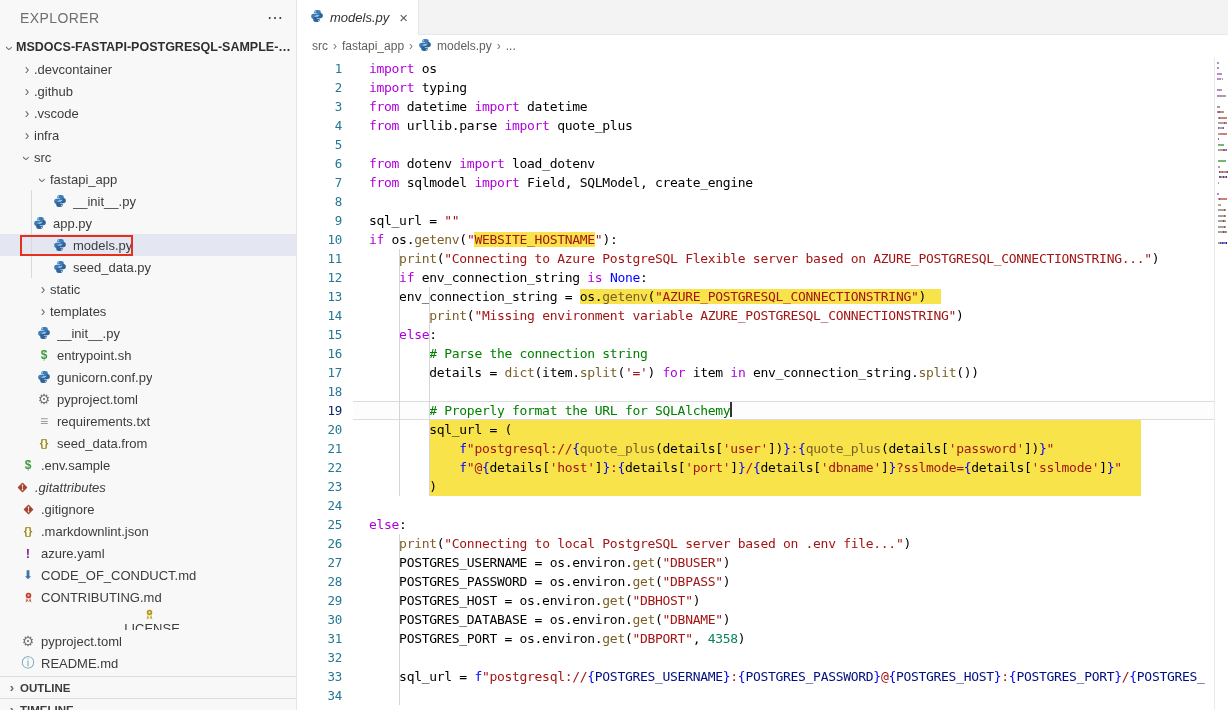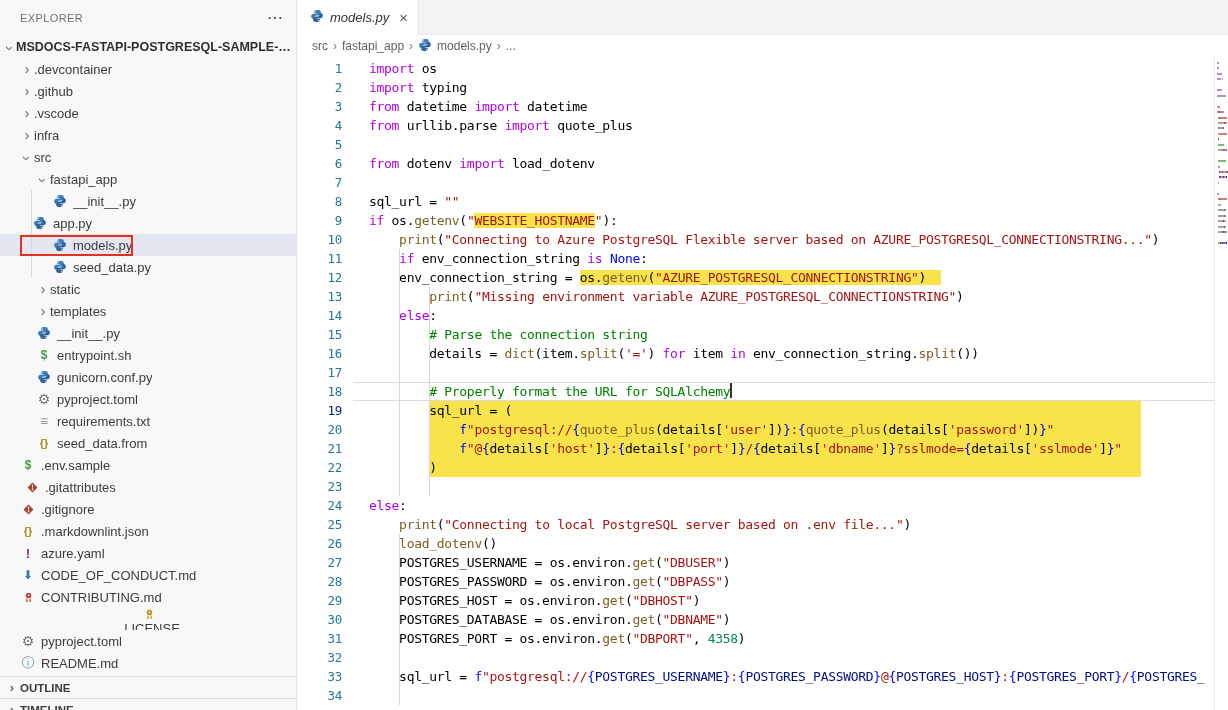--- a/index.html
+++ b/index.html
@@ -2,21 +2,21 @@
 <html><head>
 <meta charset="utf-8">
 <style>
   * { box-sizing: border-box; margin: 0; padding: 0; }
   html,body { width:1228px; height:710px; overflow:hidden; }
   body { font-family:"Liberation Sans", sans-serif; background:#fff; position:relative; font-size:13px; }
 
   
   #sidebar { position:absolute; left:0; top:0; width:297px; height:710px; background:#f8f8f8; border-right:1px solid #e5e5e5; overflow:hidden; }
   .sb-header { height:35px; display:flex; align-items:center; justify-content:space-between; padding:0 12px 0 20px; }
-  .sb-title { font-size:11px; color:#6f6f6f; letter-spacing:.4px; }
+  .sb-title { font-size:14px; color:#6f6f6f; letter-spacing:.4px; }
   .sb-more { color:#424242; font-size:16px; cursor:pointer; letter-spacing:1px; }
   #file-tree { position:absolute; left:0; top:36px; right:0; }
   .tree-row { height:22px; display:flex; align-items:center; white-space:nowrap; cursor:pointer; color:#3c3c3c; position:relative; }
   .tree-row.selected { background:#e4e6f1; }
   .tree-row .twist { width:14px; display:inline-flex; justify-content:center; color:#646465; font-size:14px; line-height:1; transform-origin:45% 55%; }
   .tree-row .twist.open { transform:rotate(90deg); }
   .tree-row .ficon { width:16px; margin-right:5px; display:inline-flex; justify-content:center; align-items:center; font-size:12px; font-weight:bold; }
   .tree-row .lbl { font-size:13px; overflow:hidden; text-overflow:ellipsis; }
   .tree-row.root .lbl { font-weight:bold; color:#2f2f2f; font-size:12.5px; }
   .tree-guide { position:absolute; width:1px; background:#d9d9d9; }
@@ -181,21 +181,21 @@
         <span class="lbl">requirements.txt</span>
       </div>
       <div class="tree-row" style="padding-left: 36px;">
         <span class="ficon" style="color: rgb(160, 138, 30); font-size: 11px;">{}</span>
         <span class="lbl">seed_data.from</span>
       </div>
       <div class="tree-row" style="padding-left: 20px;">
         <span class="ficon" style="color: rgb(63, 155, 63);">$</span>
         <span class="lbl">.env.sample</span>
       </div>
-      <div class="tree-row" style="padding-left: 24px;">
+      <div class="tree-row" style="padding-left: 14px; font-style: italic;">
         <span class="ficon">
           <svg viewBox="0 0 16 16" width="13" height="13">
             <rect x="3.6" y="3.6" width="8.8" height="8.8" rx="1" transform="rotate(45 8 8)" fill="#a8432f"></rect>
             <circle cx="8" cy="5.3" r="1" fill="#fff"></circle>
             <circle cx="8" cy="10.7" r="1" fill="#fff"></circle>
             <path d="M8 6.2v3.4" stroke="#fff" stroke-width=".9"></path>
           </svg>
         </span>
         <span class="lbl">.gitattributes</span>
       </div>
@@ -331,40 +331,40 @@
         <div class="ln">33</div>
         <div class="ln">34</div>
       </div>
     <div id="code-lines">
         <div class="code-line"><span class="tok-k">import</span><span class="tok-p"> os</span></div>
         <div class="code-line"><span class="tok-k">import</span><span class="tok-p"> typing</span></div>
         <div class="code-line"><span class="tok-k">from</span><span class="tok-p"> datetime </span><span class="tok-k">import</span><span class="tok-p"> datetime</span></div>
         <div class="code-line"><span class="tok-k">from</span><span class="tok-p"> urllib.parse </span><span class="tok-k">import</span><span class="tok-p"> quote_plus</span></div>
         <div class="code-line"></div>
         <div class="code-line"><span class="tok-k">from</span><span class="tok-p"> dotenv </span><span class="tok-k">import</span><span class="tok-p"> load_dotenv</span></div>
+        <div class="code-line"><span class="tok-k">from</span><span class="tok-p"> sqlmodel </span><span class="tok-k">import</span><span class="tok-p"> Field, SQLModel, create_engine</span></div>
         <div class="code-line"></div>
         <div class="code-line"><span class="tok-p">sql_url = </span><span class="tok-s">""</span></div>
         <div class="code-line"><span class="tok-k">if</span><span class="tok-p"> os.</span><span class="tok-f">getenv</span><span class="tok-p">(</span><span class="tok-s">"</span><span class="tok-s hl">WEBSITE_HOSTNAME</span><span class="tok-s">"</span><span class="tok-p">):</span></div>
         <div class="code-line"><span class="tok-p">    </span><span class="tok-f">print</span><span class="tok-p">(</span><span class="tok-s">"Connecting to Azure PostgreSQL Flexible server based on AZURE_POSTGRESQL_CONNECTIONSTRING..."</span><span class="tok-p">)</span></div>
         <div class="code-line"><span class="tok-p">    </span><span class="tok-k">if</span><span class="tok-p"> env_connection_string </span><span class="tok-k">is</span><span class="tok-p"> </span><span class="tok-b">None</span><span class="tok-p">:</span></div>
         <div class="code-line"><span class="tok-p">    env_connection_string = </span><span class="tok-p hl">os.</span><span class="tok-f hl">getenv</span><span class="tok-p hl">(</span><span class="tok-s hl">"AZURE_POSTGRESQL_CONNECTIONSTRING"</span><span class="tok-p hl">)</span><span class="tok-p hl">  </span></div>
         <div class="code-line"><span class="tok-p">        </span><span class="tok-f">print</span><span class="tok-p">(</span><span class="tok-s">"Missing environment variable AZURE_POSTGRESQL_CONNECTIONSTRING"</span><span class="tok-p">)</span></div>
         <div class="code-line"><span class="tok-p">    </span><span class="tok-k">else</span><span class="tok-p">:</span></div>
         <div class="code-line"><span class="tok-p">        </span><span class="tok-c"># Parse the connection string</span></div>
         <div class="code-line"><span class="tok-p">        details = </span><span class="tok-f">dict</span><span class="tok-p">(item.</span><span class="tok-f">split</span><span class="tok-p">(</span><span class="tok-s">'='</span><span class="tok-p">) </span><span class="tok-k">for</span><span class="tok-p"> item </span><span class="tok-k">in</span><span class="tok-p"> env_connection_string.</span><span class="tok-f">split</span><span class="tok-p">())</span></div>
         <div class="code-line"></div>
         <div class="code-line current"><span class="tok-p">        </span><span class="tok-c"># Properly format the URL for SQLAlchemy</span><span class="cursor"></span></div>
         <div class="code-line"><span class="tok-p">        </span><span class="hl-block"><span class="tok-p">sql_url = (</span></span></div>
         <div class="code-line"><span class="tok-p">        </span><span class="hl-block"><span class="tok-p">    </span><span class="tok-b">f</span><span class="tok-s">"postgresql://</span><span class="tok-b">{</span><span class="tok-f">quote_plus</span><span class="tok-p">(details[</span><span class="tok-s">'user'</span><span class="tok-p">])</span><span class="tok-b">}</span><span class="tok-s">:</span><span class="tok-b">{</span><span class="tok-f">quote_plus</span><span class="tok-p">(details[</span><span class="tok-s">'password'</span><span class="tok-p">])</span><span class="tok-b">}</span><span class="tok-s">"</span></span></div>
         <div class="code-line"><span class="tok-p">        </span><span class="hl-block"><span class="tok-p">    </span><span class="tok-b">f</span><span class="tok-s">"@</span><span class="tok-b">{</span><span class="tok-p">details[</span><span class="tok-s">'host'</span><span class="tok-p">]</span><span class="tok-b">}</span><span class="tok-s">:</span><span class="tok-b">{</span><span class="tok-p">details[</span><span class="tok-s">'port'</span><span class="tok-p">]</span><span class="tok-b">}</span><span class="tok-s">/</span><span class="tok-b">{</span><span class="tok-p">details[</span><span class="tok-s">'dbname'</span><span class="tok-p">]</span><span class="tok-b">}</span><span class="tok-s">?sslmode=</span><span class="tok-b">{</span><span class="tok-p">details[</span><span class="tok-s">'sslmode'</span><span class="tok-p">]</span><span class="tok-b">}</span><span class="tok-s">"</span></span></div>
         <div class="code-line"><span class="tok-p">        </span><span class="hl-block"><span class="tok-p">)</span></span></div>
         <div class="code-line"></div>
         <div class="code-line"><span class="tok-k">else</span><span class="tok-p">:</span></div>
         <div class="code-line"><span class="tok-p">    </span><span class="tok-f">print</span><span class="tok-p">(</span><span class="tok-s">"Connecting to local PostgreSQL server based on .env file..."</span><span class="tok-p">)</span></div>
-        <div class="code-line"><span class="tok-p">    </span><span class="tok-f">load_dotenv</span><span class="tok-p">()</span></div>
         <div class="code-line"><span class="tok-p">    POSTGRES_USERNAME = os.environ.</span><span class="tok-f">get</span><span class="tok-p">(</span><span class="tok-s">"DBUSER"</span><span class="tok-p">)</span></div>
         <div class="code-line"><span class="tok-p">    POSTGRES_PASSWORD = os.environ.</span><span class="tok-f">get</span><span class="tok-p">(</span><span class="tok-s">"DBPASS"</span><span class="tok-p">)</span></div>
         <div class="code-line"><span class="tok-p">    POSTGRES_HOST = os.environ.</span><span class="tok-f">get</span><span class="tok-p">(</span><span class="tok-s">"DBHOST"</span><span class="tok-p">)</span></div>
         <div class="code-line"><span class="tok-p">    POSTGRES_DATABASE = os.environ.</span><span class="tok-f">get</span><span class="tok-p">(</span><span class="tok-s">"DBNAME"</span><span class="tok-p">)</span></div>
         <div class="code-line"><span class="tok-p">    POSTGRES_PORT = os.environ.</span><span class="tok-f">get</span><span class="tok-p">(</span><span class="tok-s">"DBPORT"</span><span class="tok-p">, </span><span class="tok-n">4358</span><span class="tok-p">)</span></div>
         <div class="code-line"></div>
         <div class="code-line"><span class="tok-p">    sql_url = </span><span class="tok-b">f</span><span class="tok-s">"postgresql://</span><span class="tok-b">{</span><span class="tok-v">POSTGRES_USERNAME</span><span class="tok-b">}</span><span class="tok-s">:</span><span class="tok-b">{</span><span class="tok-v">POSTGRES_PASSWORD</span><span class="tok-b">}</span><span class="tok-s">@</span><span class="tok-b">{</span><span class="tok-v">POSTGRES_HOST</span><span class="tok-b">}</span><span class="tok-s">:</span><span class="tok-b">{</span><span class="tok-v">POSTGRES_PORT</span><span class="tok-b">}</span><span class="tok-s">/</span><span class="tok-b">{</span><span class="tok-v">POSTGRES_</span></div>
       </div>
     <div id="minimap">
         <div class="mk" style="left: 2px; top: 5px; width: 1.08px; background: rgb(175, 0, 219);"></div>

